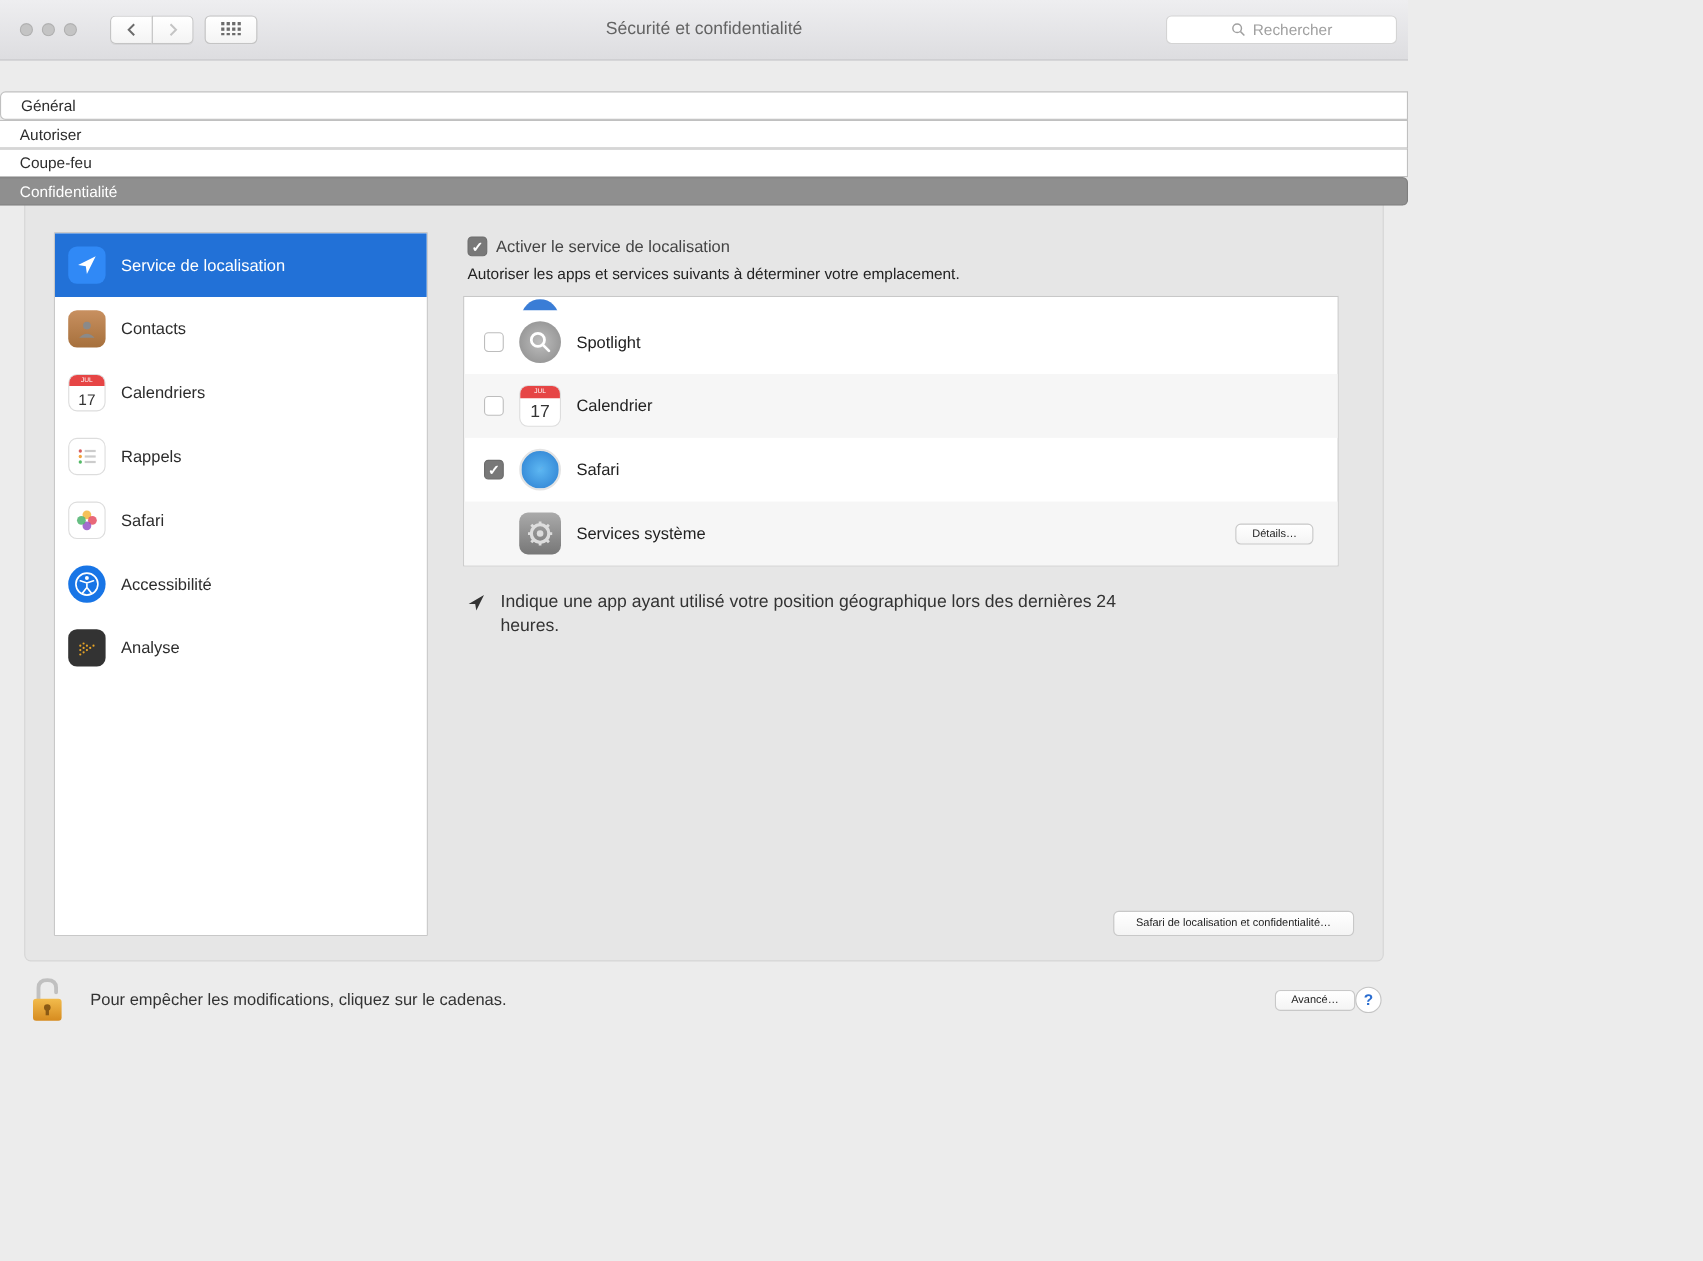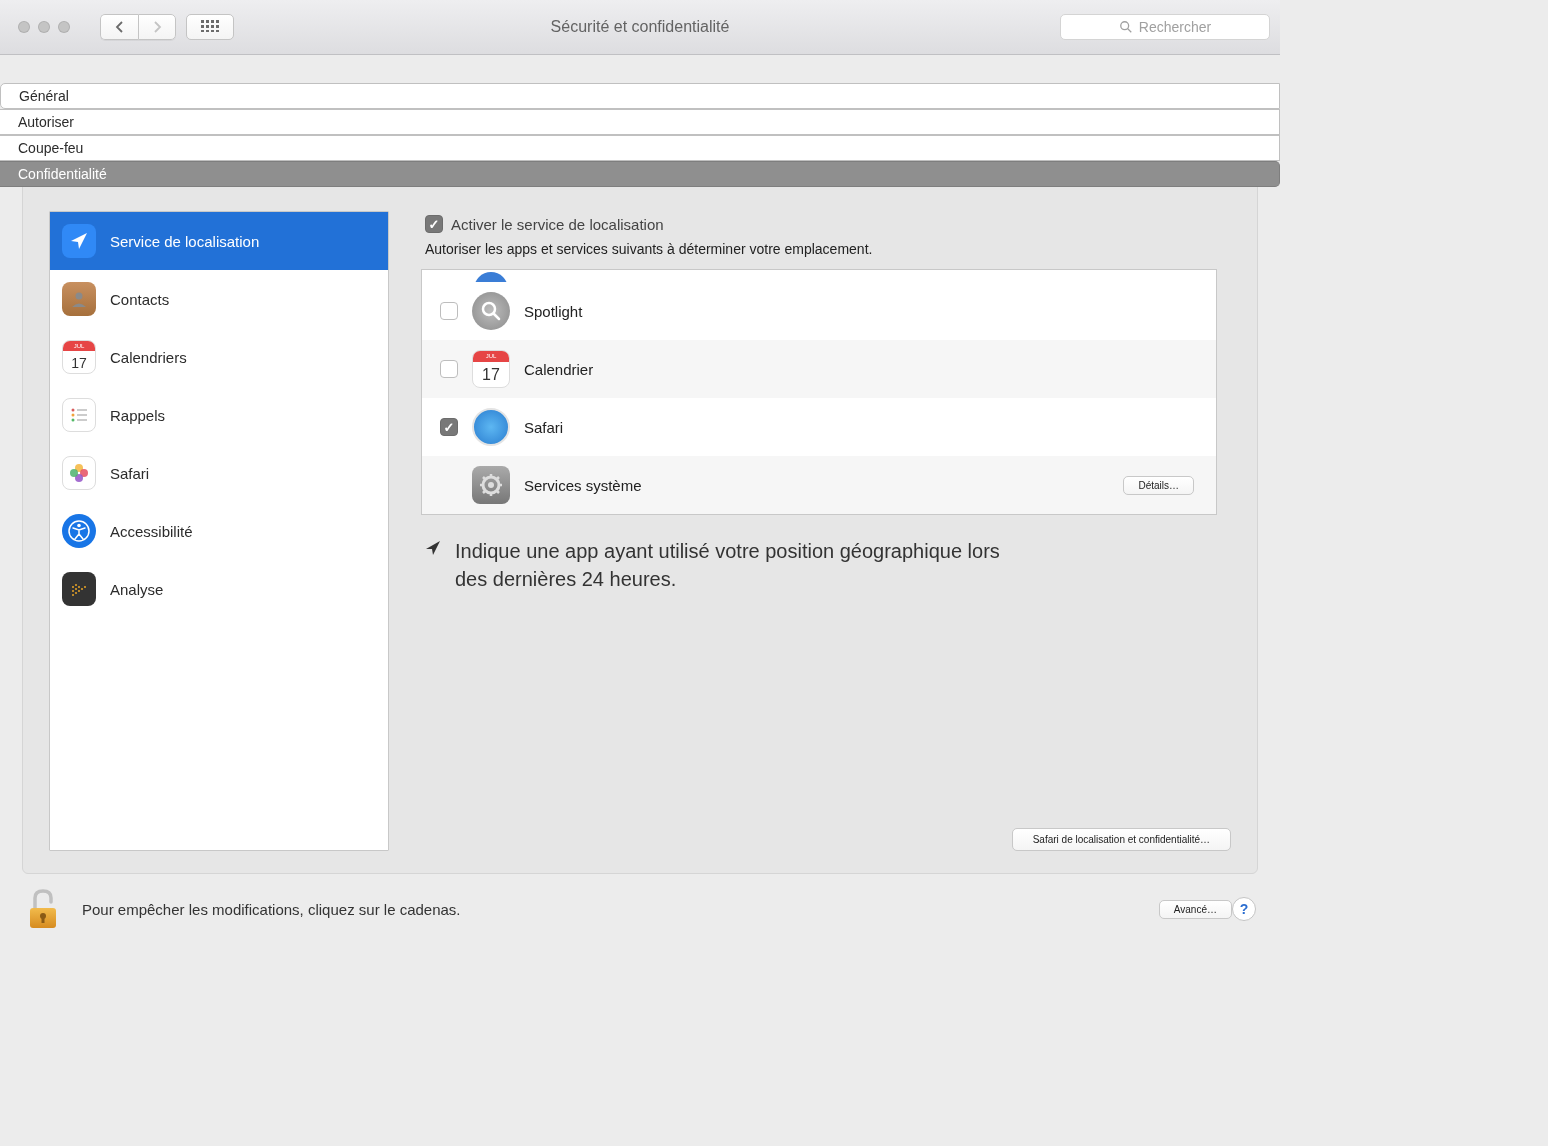--- a/index.html
+++ b/index.html
@@ -226,21 +226,21 @@
       padding: 3px 14px;
       font-size: 10px;
       color: #222;
       margin-left: auto;
     }
     .footnote {
       display: flex;
       align-items: flex-start;
       gap: 14px;
       padding: 22px 18px;
-      font-size: 20px;
+      font-size: 16px;
       color: #333;
       line-height: 1.4;
     }
     .privacy-row {
       margin-top: auto;
       display: flex;
       justify-content: flex-end;
     }
     .privacy-btn { padding: 5px 20px; }
 

